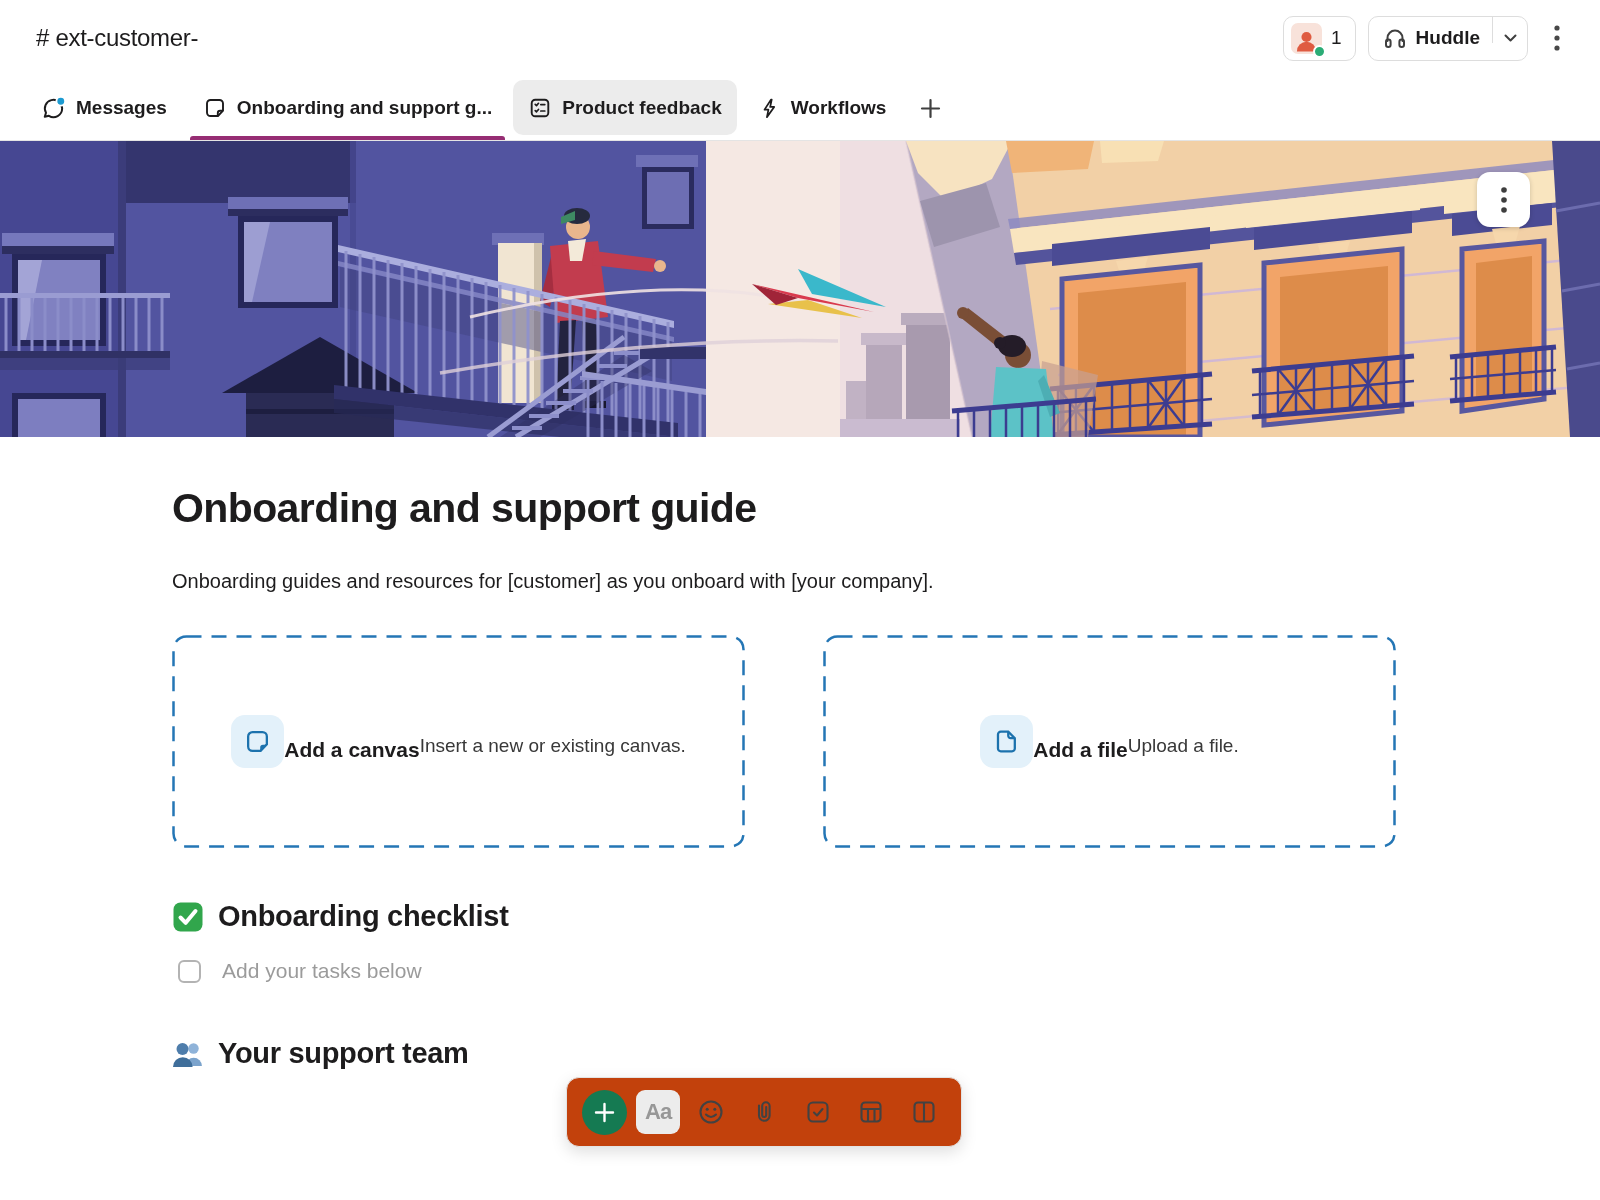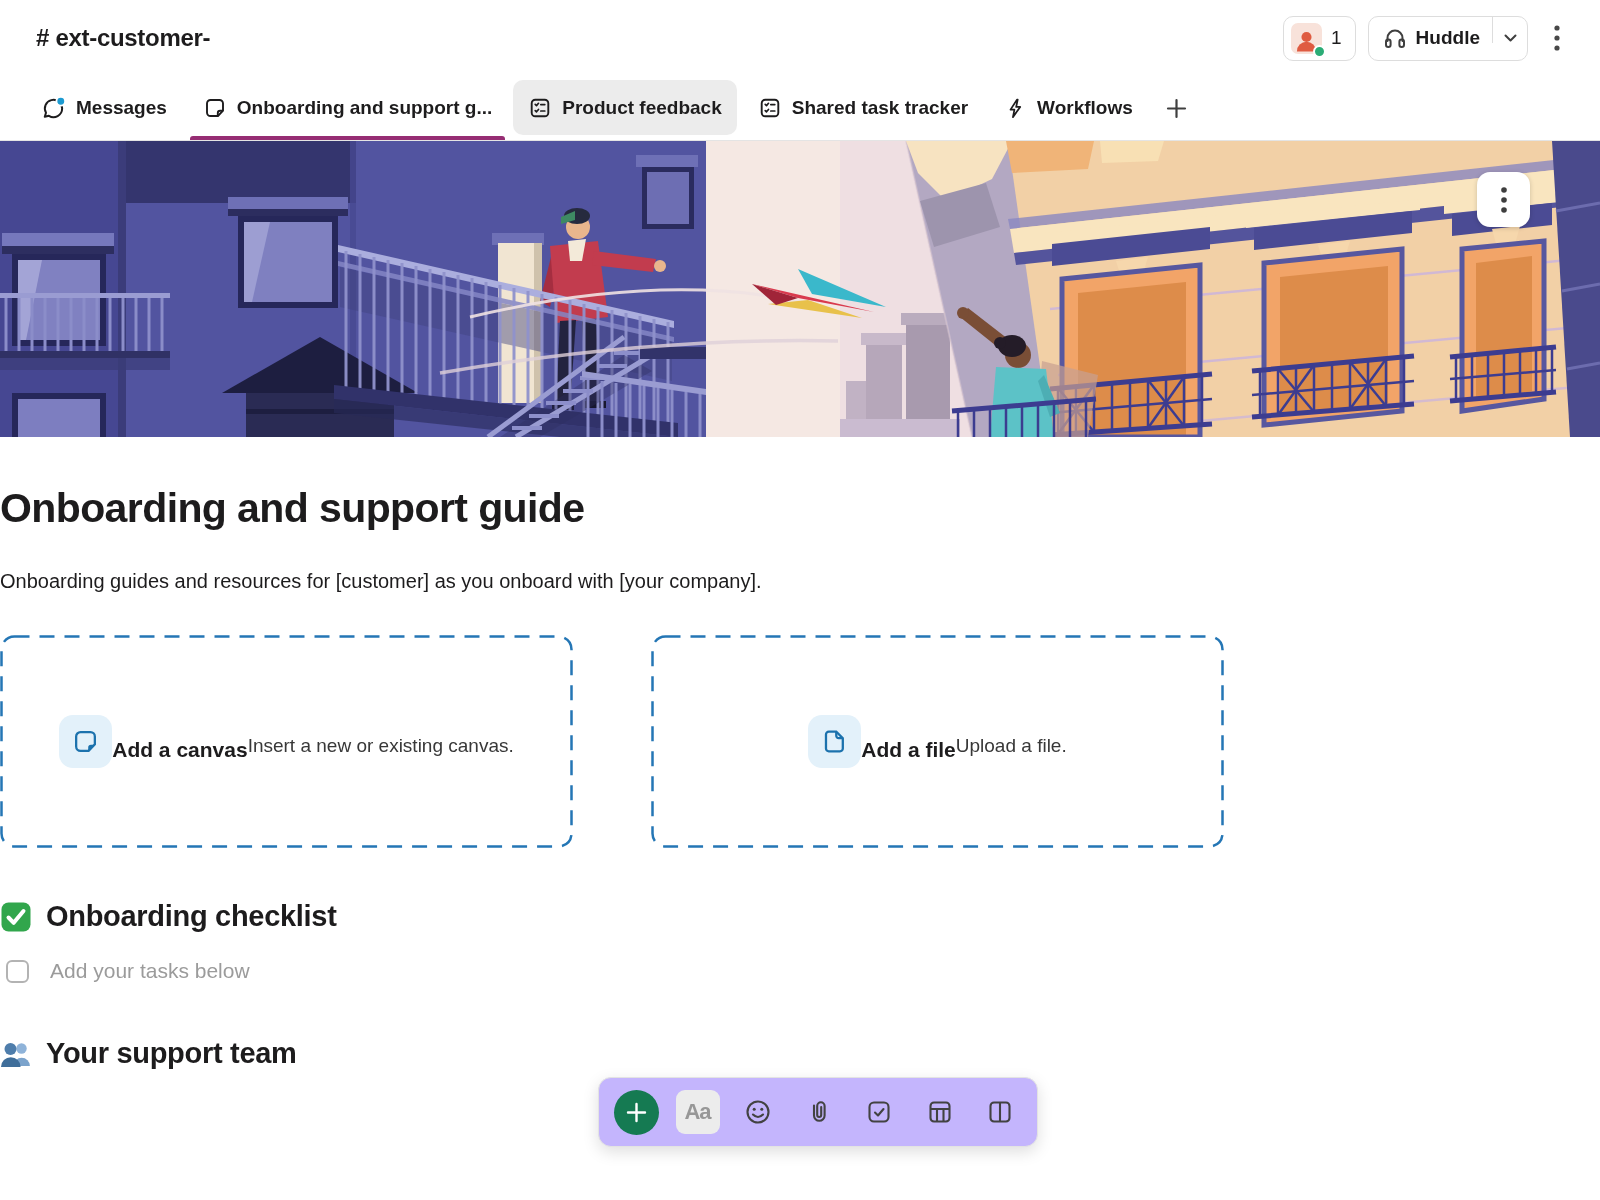--- a/index.html
+++ b/index.html
@@ -4,21 +4,21 @@
 <style>
   * { box-sizing: border-box; margin: 0; padding: 0; }
   html,body { width:1600px; height:1200px; }
   body {
     font-family:"Liberation Sans", sans-serif;
     color:#1d1c1d; background:#ffffff; overflow:hidden; position:relative;
   }
   
   .header { height:76px; display:flex; align-items:center; justify-content:space-between;
             padding:0 26px 0 36px; background:#fff; }
-  .channel-name { font-size:24px; font-weight:bold; letter-spacing:-0.3px; }
+  .channel-name { font-size:24px; font-weight:normal; letter-spacing:-0.3px; }
   .header-right { display:flex; align-items:center; gap:12px; }
   .members-btn { display:flex; align-items:center; gap:9px; height:45px; padding:0 13px 0 7px;
                  background:#fff; border:1px solid #dddddd; border-radius:10px; cursor:pointer; }
   .avatar { width:31px; height:31px; border-radius:7px; background:#f8e2da; position:relative;
             display:flex; align-items:flex-end; justify-content:center; overflow:visible; }
   .presence-dot { position:absolute; right:-4px; bottom:-4px; width:13px; height:13px;
                   border-radius:50%; background:#2bac76; border:2.5px solid #ffffff; }
   .member-count { font-size:19px; color:#1d1c1d; }
   .huddle-group { display:flex; align-items:flex-start; height:45px; border:1px solid #dddddd;
                   border-radius:10px; background:#fff; }
@@ -41,21 +41,21 @@
   .tab.hovered { background:#ececec; border-radius:10px; margin:4px 0 5px; }
   .add-tab { width:46px; display:flex; align-items:center; justify-content:center;
              background:none; border:none; cursor:pointer; }
   
   .hero { height:296px; position:relative; overflow:hidden; background:#efdfe2; }
   .hero svg.cover { display:block; }
   .hero-kebab { position:absolute; top:31px; right:70px; width:53px; height:55px; background:#fff;
                 border:none; border-radius:13px; box-shadow:0 1px 5px rgba(0,0,0,.18);
                 display:flex; align-items:center; justify-content:center; cursor:pointer; }
   
-  .content { padding-right:180px; }
+  .content { padding-left:172px; padding-right:180px; }
   .canvas-title { font-size:41px; font-weight:bold; letter-spacing:-0.6px; margin-top:49px; line-height:1.1; }
   .canvas-intro { font-size:20px; margin-top:36px; line-height:1.4; }
   .section-heading { display:flex; align-items:center; gap:14px; font-size:29px; font-weight:bold;
                      letter-spacing:-0.3px; }
   .heading-guides { margin-top:50px; }
   .heading-checklist { margin-top:52px; }
   .heading-team { margin-top:54px; }
   .cards { display:flex; gap:78px; margin-top:40px; }
   .card { position:relative; width:573px; height:213px; border-radius:14px; background:#fff;
           display:flex; flex-direction:row; align-items:center; justify-content:center;
@@ -63,23 +63,23 @@
   .card .dash { position:absolute; inset:0; pointer-events:none; }
   .icon-tile { width:53px; height:53px; border-radius:14px; background:#e3f1fa;
                display:flex; align-items:center; justify-content:center; }
   .card-title { font-size:21px; font-weight:bold; margin-top:16px; color:#1d1c1d; }
   .card-sub { font-size:19px; margin-top:9px; color:#383838; }
   .check-item { display:flex; align-items:center; gap:21px; margin-top:26px; margin-left:6px; }
   .checkbox { width:23px; height:23px; border:2px solid #b3b3b3; border-radius:6px; background:#fff;
               cursor:pointer; }
   .check-label { font-size:21px; color:#9b9b9b; cursor:text; }
   
-  .toolbar { position:absolute; left:566px; top:1077px; width:440px; height:70px; background:#c4b5fd;
+  .toolbar { position:absolute; left:566px; top:1077px; width:396px; height:70px; background:#c2410c;
              border:1px solid #e3e3e3; border-radius:13px; box-shadow:0 5px 16px rgba(0,0,0,.13);
-             display:flex; align-items:center; justify-content:space-between; padding:0 15px;margin-left:32px; }
+             display:flex; align-items:center; justify-content:space-between; padding:0 15px; }
   .tb-btn { display:flex; align-items:center; justify-content:center; width:44px; height:44px;
             background:none; border:none; border-radius:9px; cursor:pointer; }
   .tb-plus { width:45px; height:45px; border-radius:50%; background:#157a52; }
   .tb-aa { background:#ececec; font-family:inherit; font-size:22px; font-weight:bold;
            color:#979797; letter-spacing:-1px; }
   .emoji-badge { display:inline-flex; }
 </style>
 </head>
 <body>
 
@@ -141,30 +141,20 @@
     <svg width="24" height="24" viewBox="0 0 24 24" fill="none">
       <rect x="3.7" y="3.7" width="16.6" height="16.6" rx="3.6" stroke="#1d1c1d" stroke-width="1.9"></rect>
       <path d="M7.2 8.4l1.3 1.2 2-2.3" stroke="#1d1c1d" stroke-width="1.7" stroke-linecap="round" stroke-linejoin="round"></path>
       <path d="M12.8 8.6h4" stroke="#1d1c1d" stroke-width="1.7" stroke-linecap="round"></path>
       <path d="M7.2 14.6l1.3 1.2 2-2.3" stroke="#1d1c1d" stroke-width="1.7" stroke-linecap="round" stroke-linejoin="round"></path>
       <path d="M12.8 15h4" stroke="#1d1c1d" stroke-width="1.7" stroke-linecap="round"></path>
     </svg>
     <span>Product feedback</span>
   </button>
   <button class="tab">
-    <svg width="24" height="24" viewBox="0 0 24 24" fill="none">
-      <rect x="3.7" y="3.7" width="16.6" height="16.6" rx="3.6" stroke="#1d1c1d" stroke-width="1.9"></rect>
-      <path d="M7.2 8.4l1.3 1.2 2-2.3" stroke="#1d1c1d" stroke-width="1.7" stroke-linecap="round" stroke-linejoin="round"></path>
-      <path d="M12.8 8.6h4" stroke="#1d1c1d" stroke-width="1.7" stroke-linecap="round"></path>
-      <path d="M7.2 14.6l1.3 1.2 2-2.3" stroke="#1d1c1d" stroke-width="1.7" stroke-linecap="round" stroke-linejoin="round"></path>
-      <path d="M12.8 15h4" stroke="#1d1c1d" stroke-width="1.7" stroke-linecap="round"></path>
-    </svg>
-    <span>Shared task tracker</span>
-  </button>
-  <button class="tab">
     <svg width="23" height="23" viewBox="0 0 24 24" fill="none">
       <path d="M13.5 2.8 6.8 13.2h4.1L9.3 21l7.6-10.6h-4.2l1.6-7.6z" stroke="#1d1c1d" stroke-width="1.8" stroke-linejoin="round"></path>
     </svg>
     <span>Workflows</span>
   </button>
   <button class="add-tab">
     <svg width="21" height="21" viewBox="0 0 21 21">
       <path d="M10.5 2v17M2 10.5h17" stroke="#3f3f3f" stroke-width="2.2" stroke-linecap="round"></path>
     </svg>
   </button>

